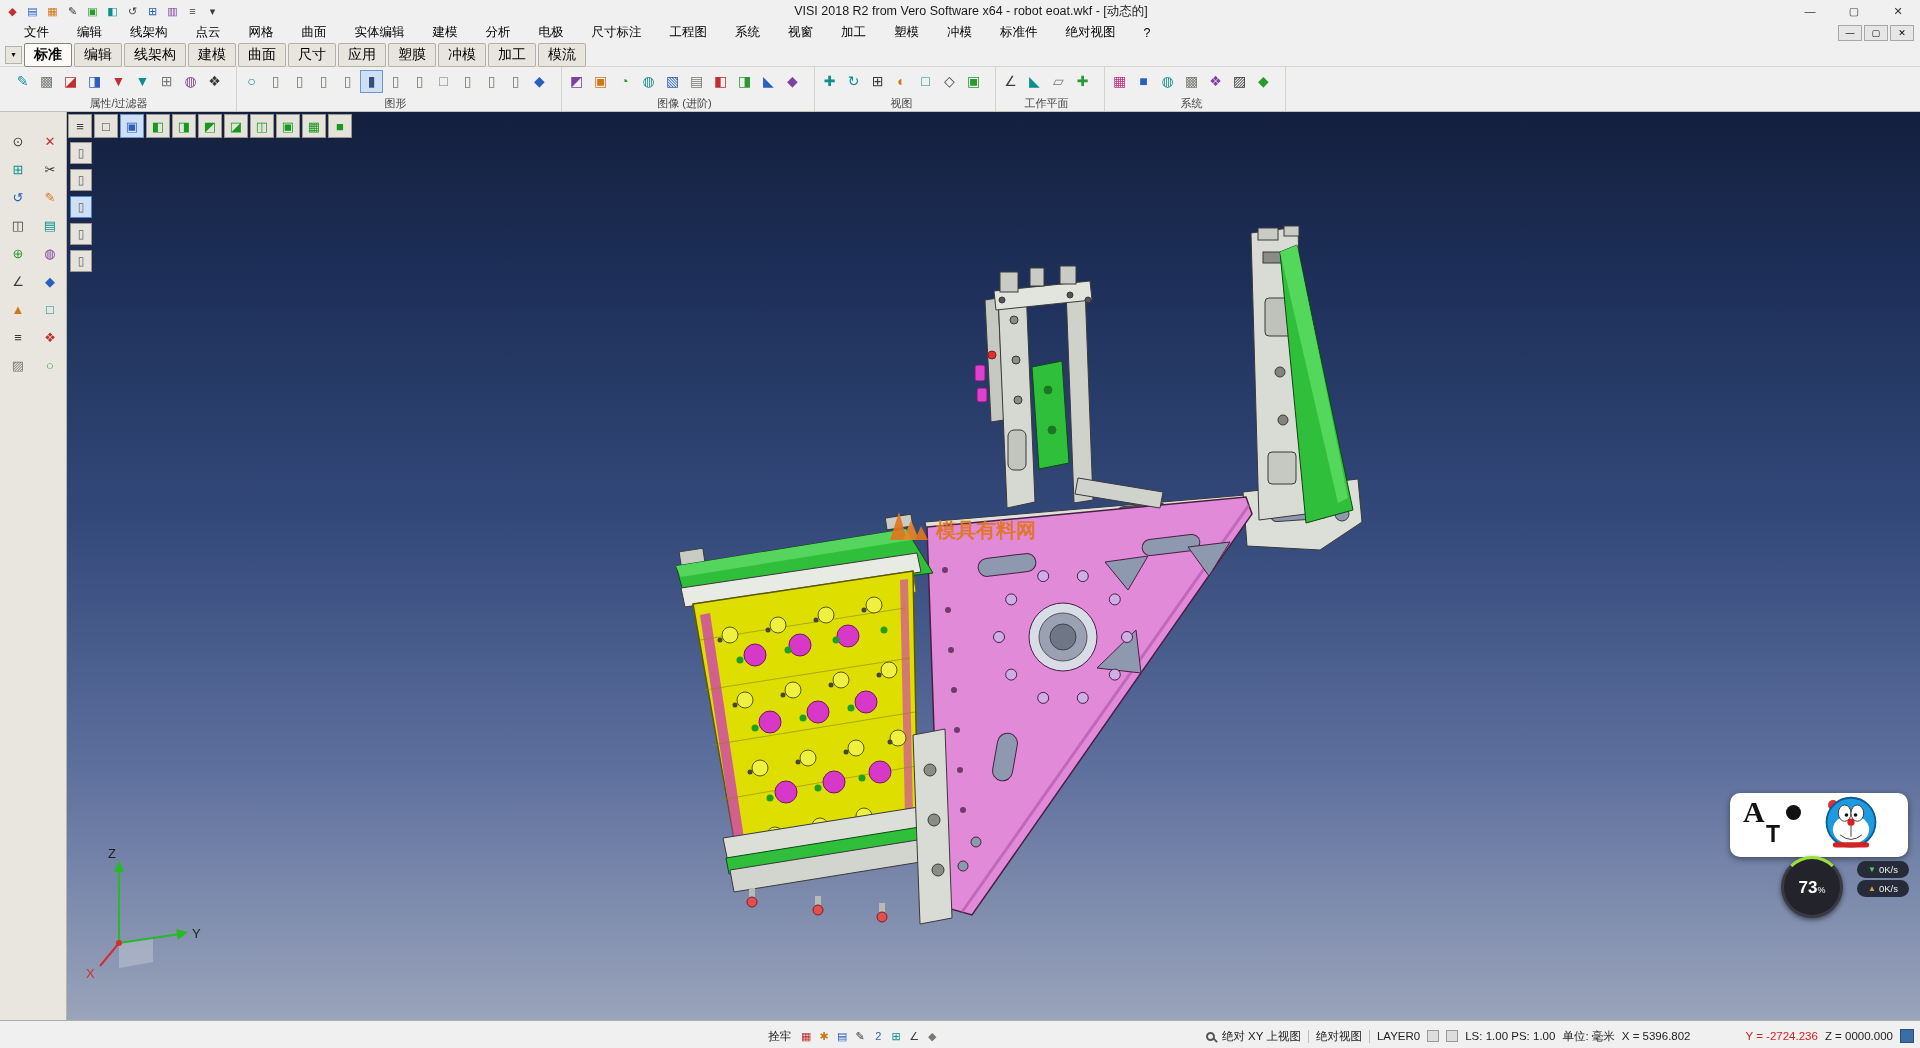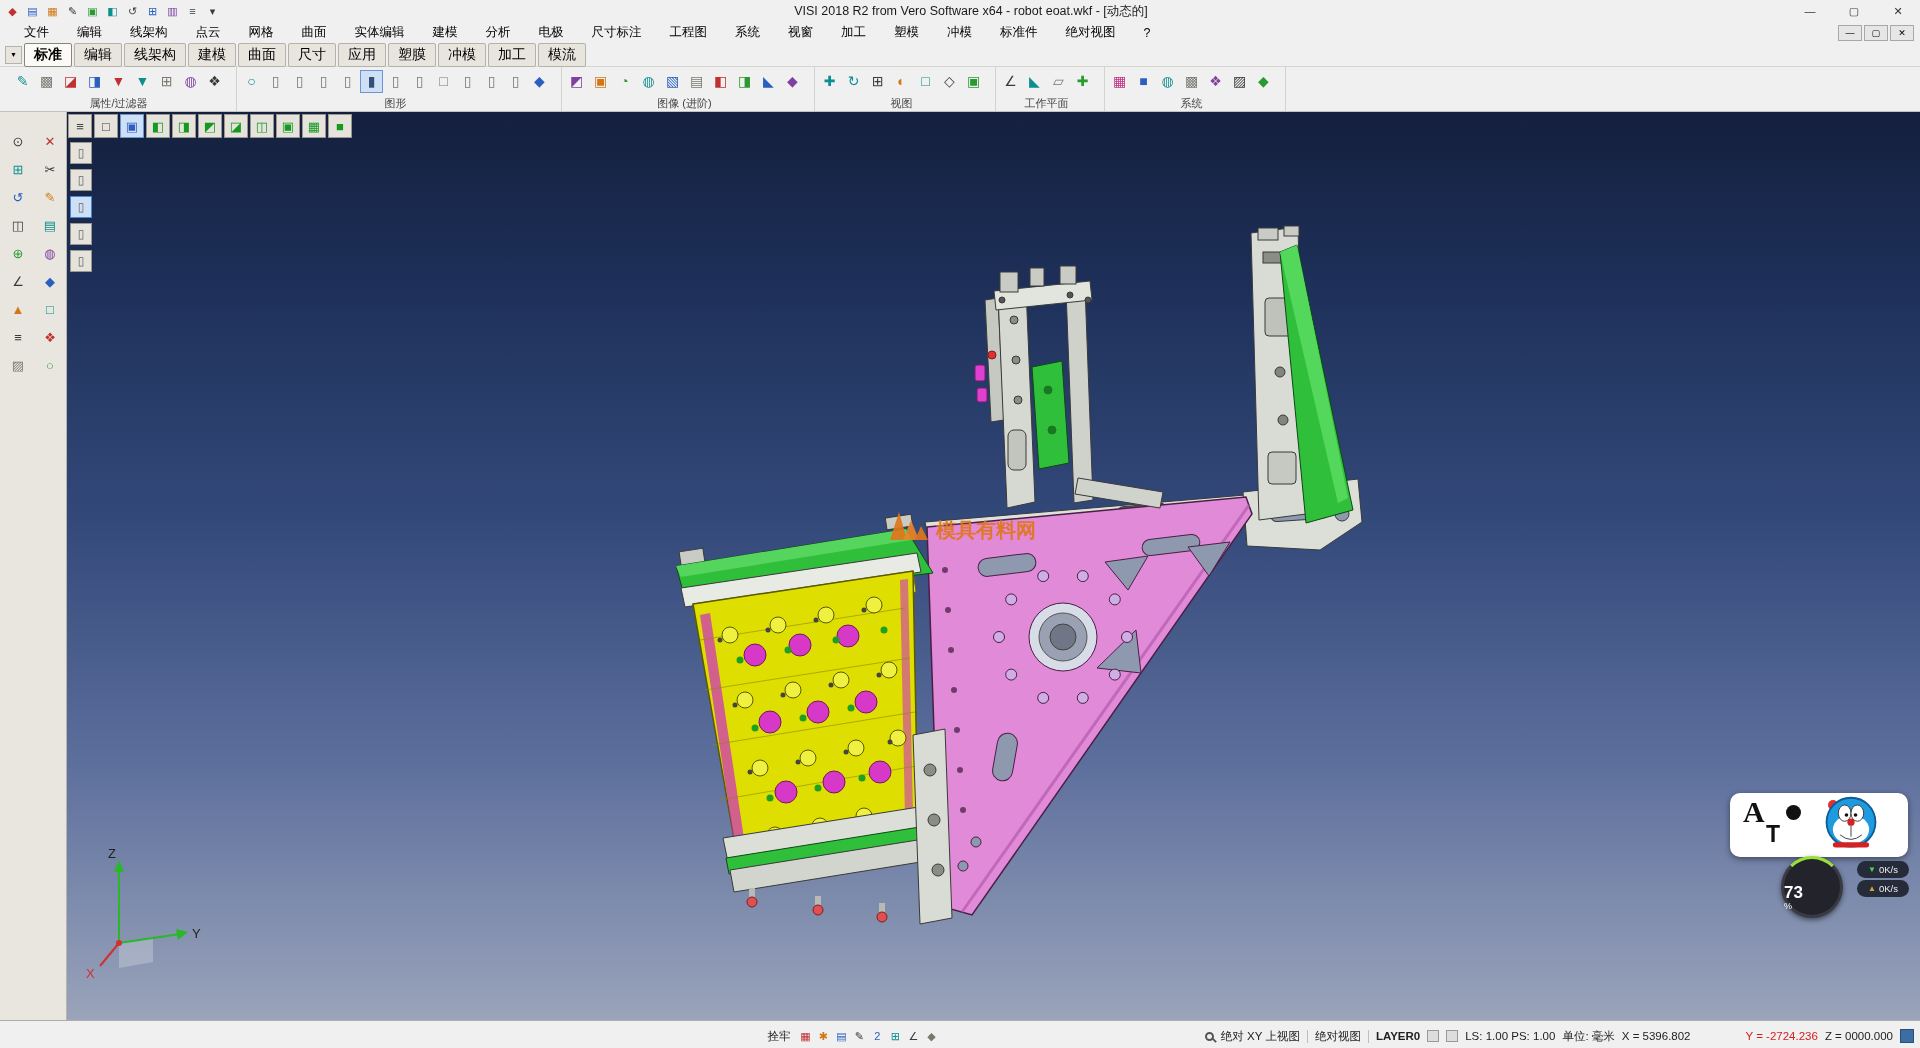--- a/index.html
+++ b/index.html
@@ -60,35 +60,35 @@
   
   .widget { position:absolute; left:1596px; top:670px; width:256px; height:130px; }
   .wbox { position:absolute; left:67px; top:11px; width:178px; height:64px; background:#ffffff; border-radius:10px; box-shadow:0 2px 6px rgba(0,0,0,.45); }
   .wa { position:absolute; left:13px; top:2px; font-size:30px; font-weight:bold; color:#111; font-family:"Liberation Serif","DejaVu Serif",serif; }
   .wdot { position:absolute; left:56px; top:12px; width:15px; height:15px; background:#111; border-radius:50%; }
   .wt { position:absolute; left:36px; top:28px; font-size:23px; font-weight:bold; color:#111; }
   .wred { position:absolute; left:98px; top:7px; width:10px; height:10px; background:#e03030; border-radius:50%; }
   .wdora { position:absolute; right:28px; top:2px; width:58px; height:58px; }
   .wcircle { position:absolute; left:118px; top:74px; width:62px; height:62px; border-radius:50%;
     background:#23232b; border:3px solid #3a3a44; border-top-color:#9adf3a;
-    box-shadow:0 2px 5px rgba(0,0,0,.5); display:flex; align-items:baseline; justify-content:center; padding-top:20px; color:#fff;flex-direction:column; }
+    box-shadow:0 2px 5px rgba(0,0,0,.5); display:flex; align-items:baseline; justify-content:center; padding-top:20px; color:#fff; }
   .wcircle .pct { font-size:17px; font-weight:bold; line-height:1; }
   .wcircle .pctu { font-size:9px; }
   .wbadge { position:absolute; left:194px; width:52px; height:17px; background:#262b3a; border-radius:9px;
     color:#eee; font-size:9.5px; display:flex; align-items:center; justify-content:center; gap:3px; }
   .wbadge.down { top:79px; } .wbadge.up { top:98px; }
   .arr-dn { color:#52d252; font-size:8px; } .arr-up { color:#e0a030; font-size:8px; }
 
   
   .statusbar { height:31px; background:#f0f0f0; border-top:1px solid #b0ada6; display:flex; align-items:center; font-size:11.5px; color:#222; padding:0 6px; gap:7px; }
   .sb-spacer3 { flex:3; } .sb-spacer1 { flex:1; }
   .sb-sep { width:1px; height:13px; background:#c0beb8; }
   .sb-icon { width:16px; height:16px; font-size:11px; display:flex; align-items:center; justify-content:center; border:none; background:transparent; }
   .sb-iconstrip { display:flex; gap:2px; align-items:center; }
-  .sb-layer { font-weight:bold; }
+  .sb-layer { font-weight:normal; }
   .sb-chip { width:12px; height:12px; border:1px solid #999; background:#ddd; }
   .coord-y { color:#d42020;margin-left:48px; }
   .mag { width:9px; height:9px; border:2px solid #555; border-radius:50%; position:relative; display:inline-block; }
   .mag::after { content:''; position:absolute; width:6px; height:2px; background:#555; transform:rotate(45deg); right:-5px; bottom:-2px; }
   .sb-endchip { width:14px; height:14px; background:#3a6ea5; border:1px solid #2a4e78; }
 
   .taskbar { height:8px; background:#0b0e16; }
 </style>
 </head>
 <body>

